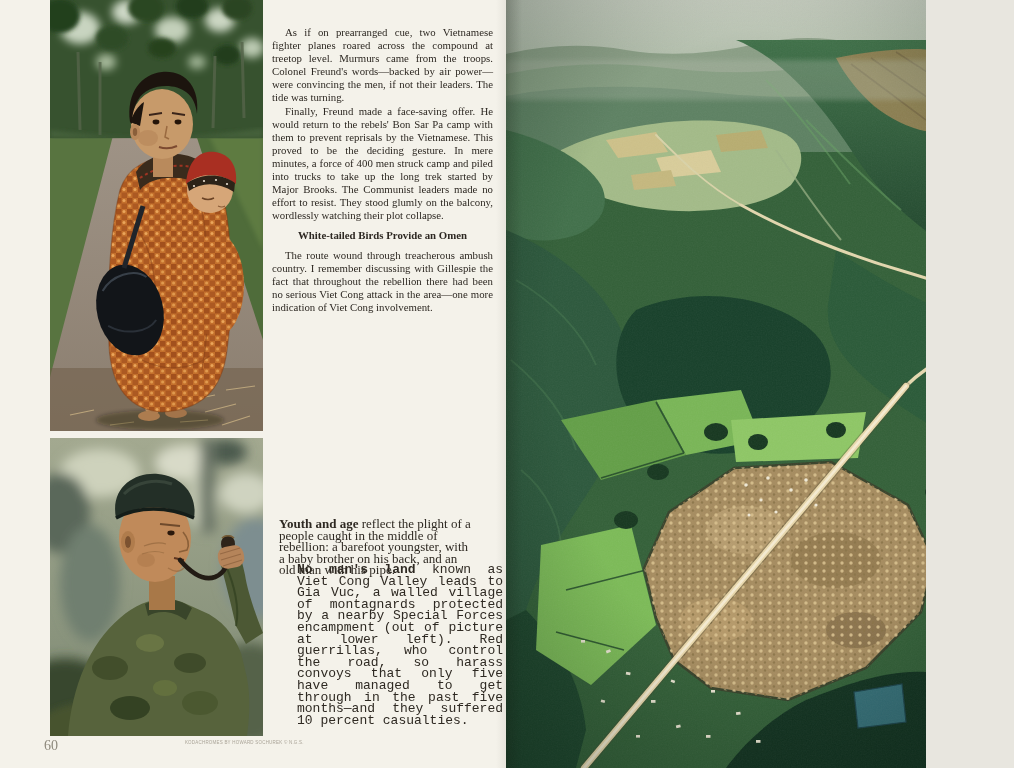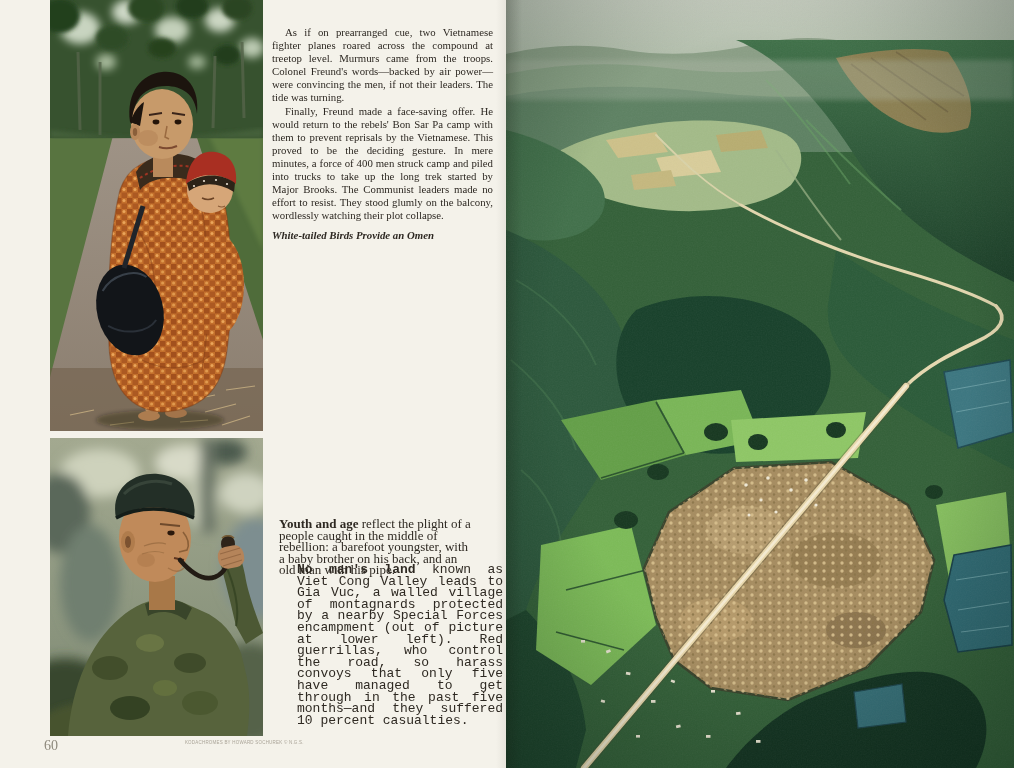--- a/index.html
+++ b/index.html
@@ -1,36 +1,36 @@
 <!DOCTYPE html>
 <html><head>
 <meta charset="utf-8">
 <style>
   html,body{margin:0;padding:0;background:#e8e6df;}
   .spread{
-    position:relative;width:1014px;height:768px;overflow:hidden;
+    position:relative;width:926px;height:768px;overflow:hidden;
     background:#c2410c;
     font-family:"Liberation Serif", serif;
   }
   .left-page{position:absolute;left:0;top:0;width:506px;height:768px;background:#f4f2ea;}
   .right-page{position:absolute;left:506px;top:0;width:508px;height:768px;background:#2e5a38;}
   figure.photo{margin:0;padding:0;position:absolute;overflow:hidden;}
   .photo-boy{left:50px;top:0;width:213px;height:431px;}
   .photo-man{left:50px;top:438px;width:213px;height:298px;}
   .photo-aerial{left:0;top:0;width:508px;height:768px;}
   .photo svg{display:block;}
 
   .article{
     position:absolute;left:272px;top:26px;width:221px;
     font-size:10.8px;line-height:13.1px;color:#2d2822;text-align:justify;
   }
   .article p{margin:0;text-indent:13px;}
   .subhead{
-    margin:7px 0 6px;text-indent:0;
-    font-size:10.8px;font-weight:bold;color:#2d2822;font-style:italic;
+    margin:7px 0 6px;text-indent:0;text-align:center;
+    font-size:10.8px;font-weight:bold;color:#2d2822;
   }
   .caption{color:#2e2922;font-size:13px;line-height:11.6px;margin-left:8px;}
   .caption .lead{font-weight:bold;}
   .caption-a{position:absolute;left:271px;top:518px;width:197px;text-align:left;}
   .caption-b{position:absolute;left:289px;top:564px;width:206px;text-align:justify;font-family:Liberation Mono, monospace;}
   .caption-b p{margin:0;}
   .caption-b p.indent{text-indent:12px;}
 
   .page-number{
     position:absolute;left:44px;top:738px;font-size:14px;color:#8d897c;
@@ -258,20 +258,21 @@
             <path d="M170,116 L190,110 M171,122 L191,116 M173,128 L192,122" stroke="#8a5f3c" stroke-width="1.2" opacity=".7"></path>
           </g>
         </g>
       </svg>
     </figure>
 
     <div class="article">
       <p>As if on prearranged cue, two Vietnamese fighter planes roared across the compound at treetop level. Murmurs came from the troops. Colonel Freund's words—backed by air power—were convincing the men, if not their leaders. The tide was turning.</p>
       <p>Finally, Freund made a face-saving offer. He would return to the rebels' Bon Sar Pa camp with them to prevent reprisals by the Vietnamese. This proved to be the deciding gesture. In mere minutes, a force of 400 men struck camp and piled into trucks to take up the long trek started by Major Brooks. The Communist leaders made no effort to resist. They stood glumly on the balcony, wordlessly watching their plot collapse.</p>
       <h3 class="subhead">White-tailed Birds Provide an Omen</h3>
+      <p>The route wound through treacherous ambush country. I remember discussing with Gillespie the fact that throughout the rebellion there had been no serious Viet Cong attack in the area—one more indication of Viet Cong involvement.</p>
     </div>
 
     <div class="caption caption-a">
       <span class="lead">Youth and age</span><span> reflect the plight of a people caught in the middle of rebellion: a barefoot youngster, with a baby brother on his back, and an old man with his pipe.</span>
     </div>
 
     <div class="caption caption-b">
       <p><span class="lead">No man's land</span><span> known as Viet Cong Valley leads to Gia Vuc, a walled village of montagnards protected by a nearby Special Forces encampment (out of picture at lower left). Red guerrillas, who control the road, so harass convoys that only five have managed to get through in the past five months—and they suffered 10 percent casualties.</span></p>
     </div>
 

